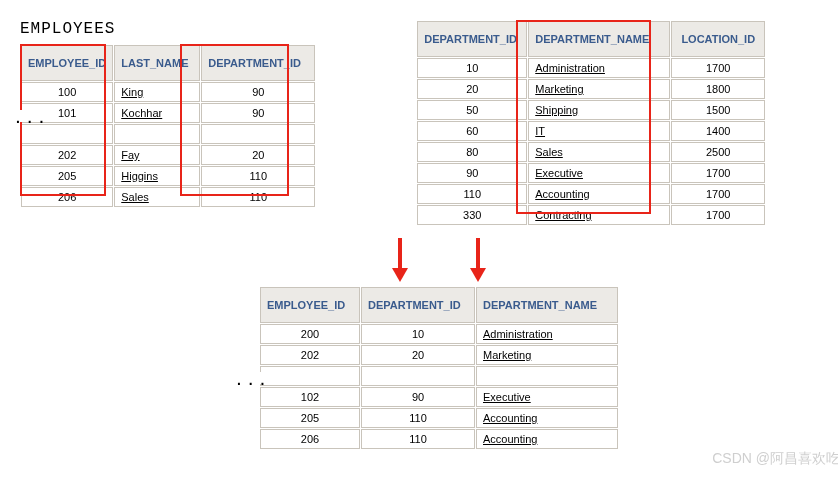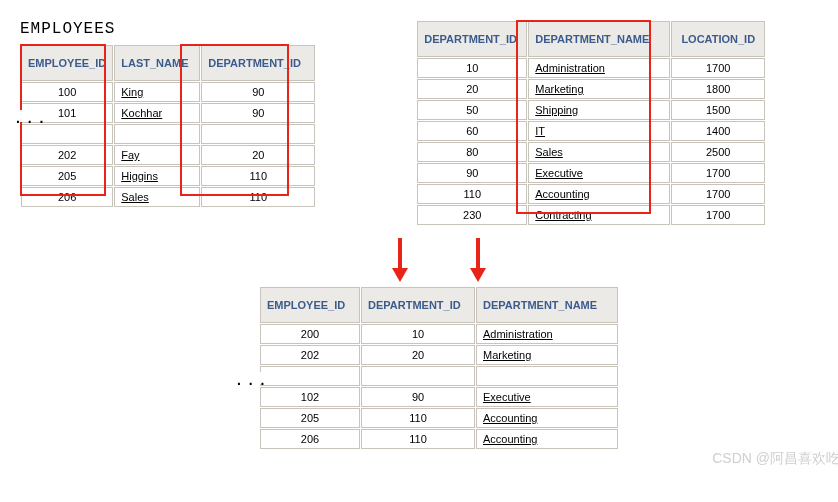--- a/index.html
+++ b/index.html
@@ -182,21 +182,21 @@
               <td class="num">90</td>
               <td class="txt">Executive</td>
               <td class="num">1700</td>
             </tr>
         <tr>
               <td class="num">110</td>
               <td class="txt">Accounting</td>
               <td class="num">1700</td>
             </tr>
         <tr>
-              <td class="num">230</td>
+              <td class="num">330</td>
               <td class="txt">Contracting</td>
               <td class="num">1700</td>
             </tr>
       </tbody>
         </table>
       <div class="red-box" style="left:100px;top:0px;width:131px;height:190px;"></div>
     </div>
   </div>
 
 </div>

